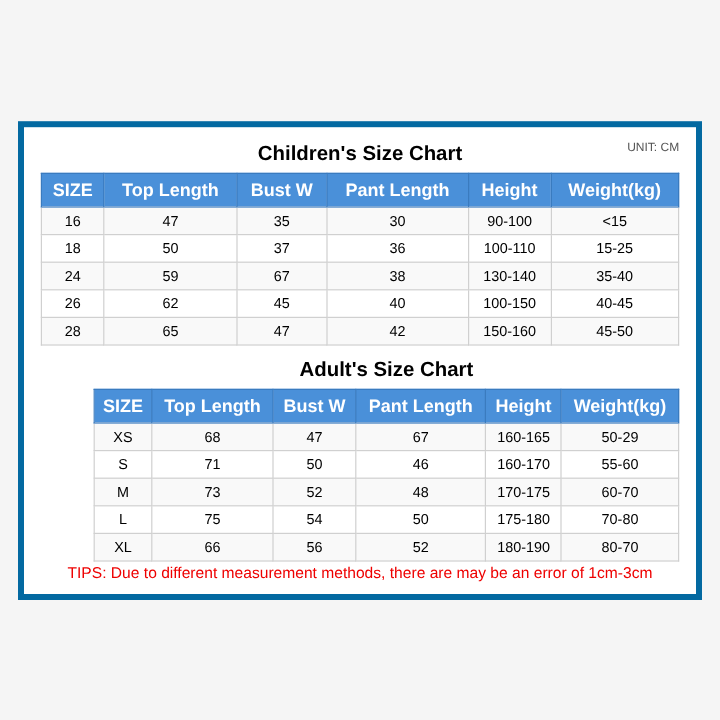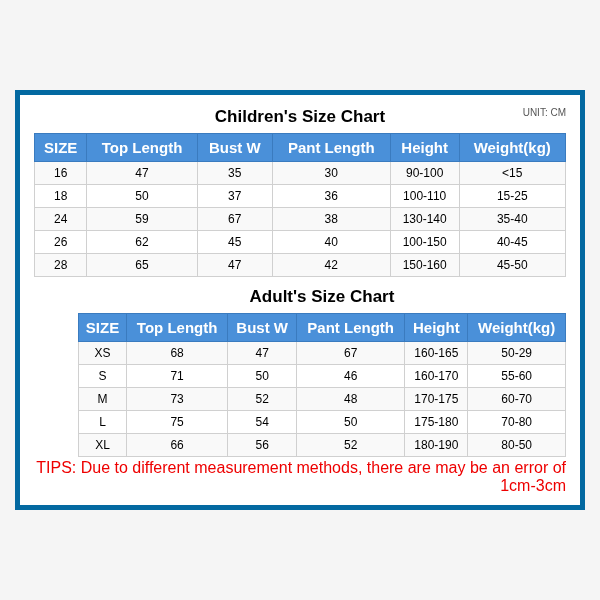--- a/index.html
+++ b/index.html
@@ -65,23 +65,23 @@
     }
     td:first-child {
       font-weight: normal;
     }
     .adult-section {
       margin-top: 10px;
       padding-left: 44px;
     }
     .tips {
       margin-top: 2px;
-      font-size: 16px;
+      font-size: 13px;
       color: #e00;
-      text-align: right;
+      text-align: center;
     }
   </style>
 </head>
 <body>
 
 <div class="container">
 
   <div class="section-title-row">
     <span class="section-title">Children's Size Chart</span>
     <span class="unit-label">UNIT: CM</span>
@@ -190,20 +190,20 @@
             <td>50</td>
             <td>175-180</td>
             <td>70-80</td>
           </tr>
           <tr>
             <td>XL</td>
             <td>66</td>
             <td>56</td>
             <td>52</td>
             <td>180-190</td>
-            <td>80-50</td>
+            <td>80-70</td>
           </tr>
         </tbody>
     </table>
   </div>
 
   <div class="tips">TIPS: Due to different measurement methods, there are may be an error of 1cm-3cm</div>
 </div>
 
 </body></html>

